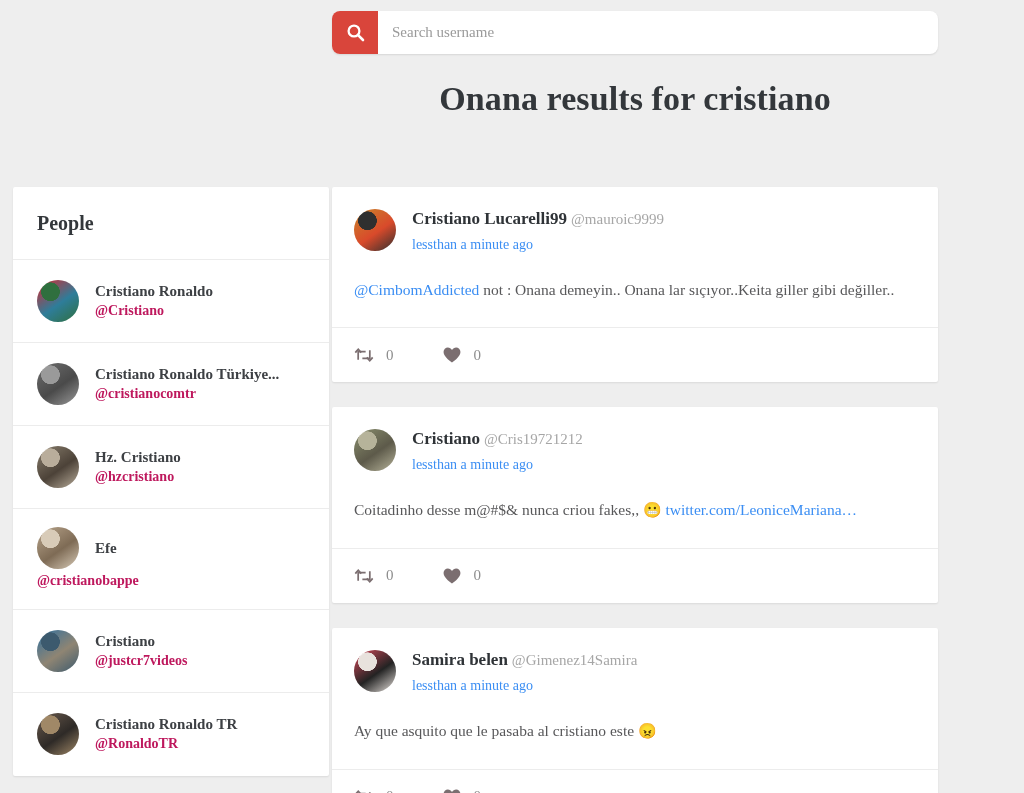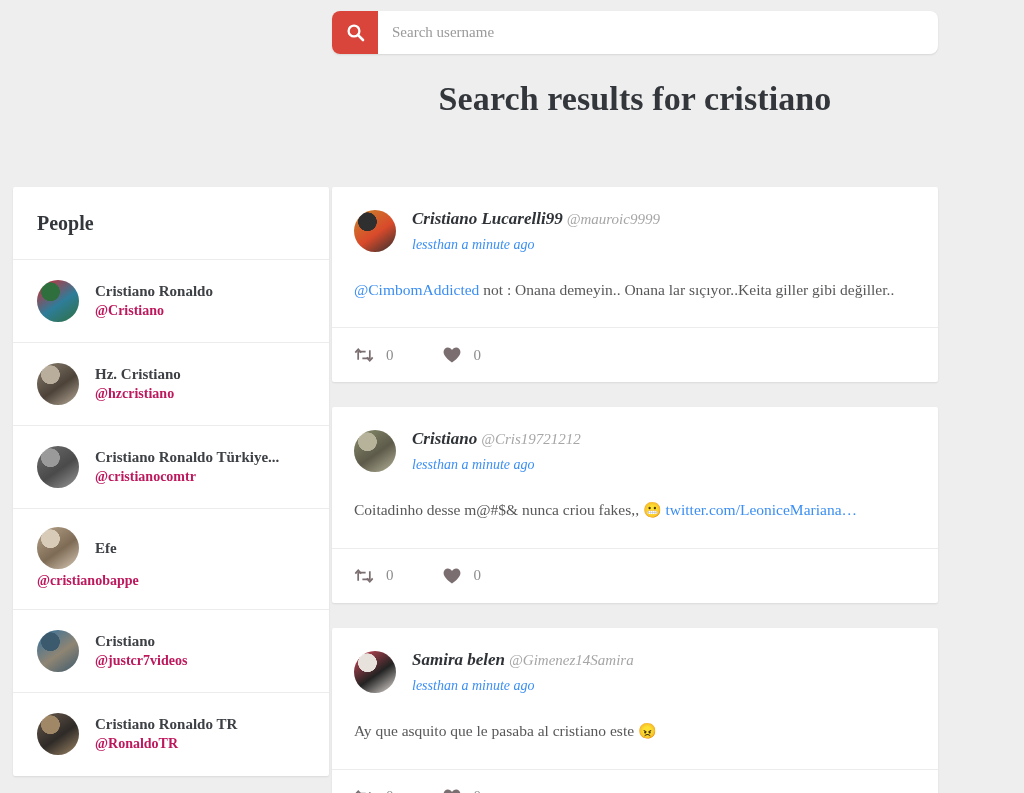--- a/index.html
+++ b/index.html
@@ -133,21 +133,21 @@
     top: 187px;
     width: 606px;
   }
   .tweet {
     background: #ffffff;
     border-radius: 2px;
     box-shadow: 0 1px 2px rgba(0,0,0,0.09);
     margin-bottom: 25px;
   }
   .tweet-body { padding: 20px 22px 26px 22px; }
-  .tweet-head { display: flex; align-items: center; font-style: italic; }
+  .tweet-head { display: flex; align-items: flex-start; }
   .tweet-avatar {
     width: 42px;
     height: 42px;
     border-radius: 50%;
     flex: 0 0 42px;
     margin-right: 16px;
     background-size: cover;
     background-position: center;
     margin-top: 2px;
   }
@@ -209,44 +209,44 @@
     <span>
       <svg width="19" height="19" viewBox="0 0 19 19" aria-hidden="true">
         <circle cx="8" cy="8" r="5.4" fill="none" stroke="#ffffff" stroke-width="2.3"></circle>
         <line x1="12.1" y1="12.1" x2="17" y2="17" stroke="#ffffff" stroke-width="2.6" stroke-linecap="round"></line>
       </svg>
     </span>
   </button>
   <input class="search-input" type="text" placeholder="Search username" style="">
 </div>
 
-<h1 class="page-title">Search results for cristiano</h1>
+<h1 class="page-title">Onana results for cristiano</h1>
 
 <div class="people-panel">
   <div class="people-header">People</div>
   <div id="people-list">
       <div class="person">
         <div class="avatar" style="background-image:radial-gradient(circle at 32% 28%, #2f6f3e 0%, #2f6f3e 22%, transparent 23%),linear-gradient(145deg, #d7262b 0%, #2e7d9a 55%, #2f6f3e 100%);"></div>
         <div class="ptext">
           <div class="pname">Cristiano Ronaldo</div>
           <div class="phandle">@Cristiano</div>
         </div>
       </div>
       <div class="person">
+        <div class="avatar" style="background-image:radial-gradient(circle at 32% 28%, #9a9a9a 0%, #9a9a9a 22%, transparent 23%),linear-gradient(145deg, #6e6e6e 0%, #4a4a4a 55%, #9a9a9a 100%);"></div>
+        <div class="ptext">
+          <div class="pname">Cristiano Ronaldo Türkiye...</div>
+          <div class="phandle">@cristianocomtr</div>
+        </div>
+      </div>
+      <div class="person">
         <div class="avatar" style="background-image:radial-gradient(circle at 32% 28%, #b9ad9b 0%, #b9ad9b 22%, transparent 23%),linear-gradient(145deg, #8a7f6e 0%, #4c4238 55%, #b9ad9b 100%);"></div>
         <div class="ptext">
           <div class="pname">Hz. Cristiano</div>
           <div class="phandle">@hzcristiano</div>
-        </div>
-      </div>
-      <div class="person">
-        <div class="avatar" style="background-image:radial-gradient(circle at 32% 28%, #9a9a9a 0%, #9a9a9a 22%, transparent 23%),linear-gradient(145deg, #6e6e6e 0%, #4a4a4a 55%, #9a9a9a 100%);"></div>
-        <div class="ptext">
-          <div class="pname">Cristiano Ronaldo Türkiye...</div>
-          <div class="phandle">@cristianocomtr</div>
         </div>
       </div>
       <div class="person wrap">
         <div class="avatar" style="background-image:radial-gradient(circle at 32% 28%, #d8cbb8 0%, #d8cbb8 22%, transparent 23%),linear-gradient(145deg, #b9a58c 0%, #7e6b55 55%, #d8cbb8 100%);"></div>
         <div class="ptext">
           <div class="pname">Efe</div>
         </div>
         <div class="phandle">@cristianobappe</div>
       </div>
       <div class="person">

